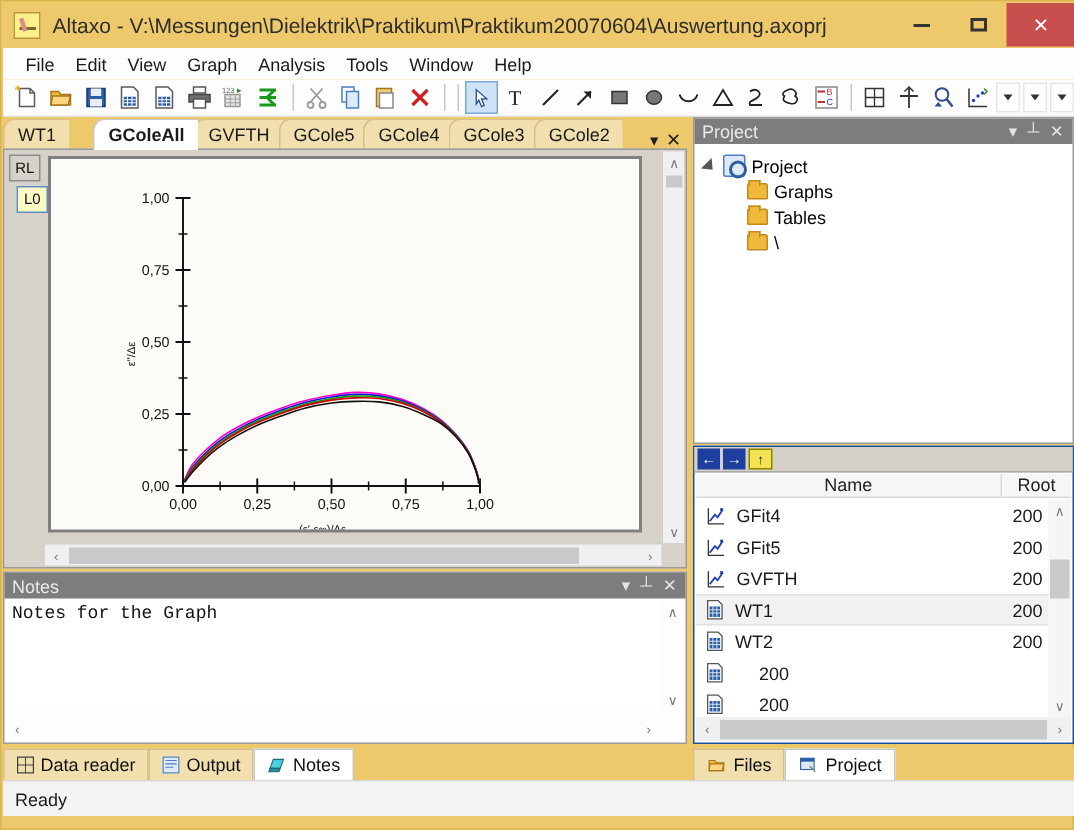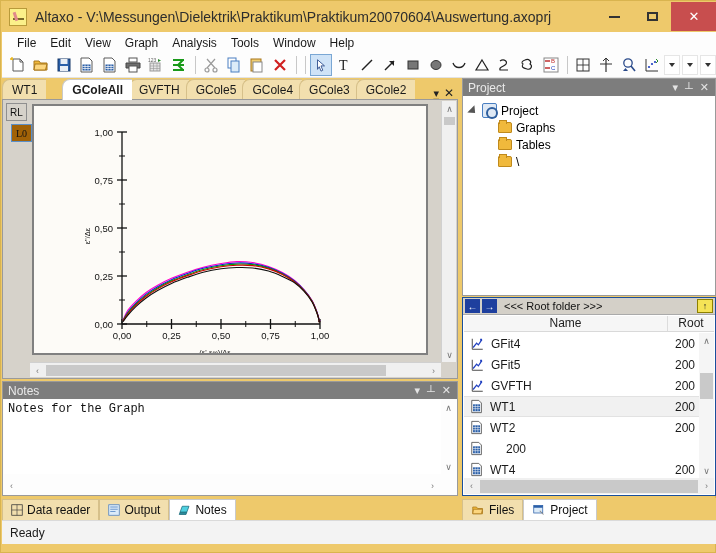--- a/index.html
+++ b/index.html
@@ -117,21 +117,21 @@
   #gutter {
     position: absolute; left: 0; top: 0; width: 26px; height: 278px;
     background: #d6d2ca;
   }
   .layer-btn {
     position: absolute; width: 21px; height: 18px;
     font-size: 10px; display: flex; align-items: center; justify-content: center;
     background: #d6d2ca; border: 1px solid #8f8f8f; color: #111;
   }
   #btn-RL { left: 3px; top: 3px; }
-  #btn-L0 { left: 8px; top: 24px; background: #a16207; border-color: #5b8fc9; font-family: Liberation Serif, serif; }
+  #btn-L0 { left: 8px; top: 24px; background: #fef9c3; border-color: #5b8fc9; }
 
   #graph-scroll-area {
     position: absolute; left: 26px; top: 0; right: 0; bottom: 0;
   }
   #graph-canvas-wrap {
     position: absolute; left: 3px; top: 4px; width: 396px; height: 251px;
     background: #808080; padding: 2px;
   }
   #graph-canvas {
     width: 392px; height: 247px; background: #fdfbf7; position: relative;
@@ -652,21 +652,20 @@
         <div class="folder-ic"></div>
         <span>\</span>
       </div>
     </div>
   </div>
 
   <div id="filespanel">
     <div id="folderbar">
       <div class="navbtn">←</div>
       <div class="navbtn">→</div>
-      <div id="folderlabel">&lt;&lt;&lt; Root folder &gt;&gt;&gt;</div>
       <div id="upbtn">↑</div>
     </div>
     <div id="listhead">
       <div class="col-name">Name</div>
       <div class="col-created">Root</div>
     </div>
     <div id="listbody">
       <div class="frow">
         <svg class="ic-graph" viewBox="0 0 16 16">
             <path d="M2 2v12h12" stroke="#333" fill="none" stroke-width="1"></path>
@@ -719,21 +718,20 @@
             <path d="M3.5 8h8M3.5 10.5h8M6 5.5v8M9 5.5v8" stroke="#fff" stroke-width=".6"></path>
           </svg>
         <span class="fcreated">200</span>
       </div>
       <div class="frow">
         <svg class="ic-table" viewBox="0 0 16 16">
             <path d="M2 1h8l3 3v11H2z" fill="#fff" stroke="#555"></path>
             <rect x="3.5" y="5.5" width="8" height="8" fill="#2a5fa8"></rect>
             <path d="M3.5 8h8M3.5 10.5h8M6 5.5v8M9 5.5v8" stroke="#fff" stroke-width=".6"></path>
           </svg>
-        <span class="fname">WT4</span>
         <span class="fcreated">200</span>
       </div>
     </div>
     <div id="files-vs">
       <div class="sc-arrow" style="top:0;">∧</div>
       <div class="sc-thumb" style="left:1px;top:40px;width:13px;height:26px;background:#c9c9c9;"></div>
       <div class="sc-arrow" style="bottom:0;">∨</div>
     </div>
     <div id="files-hs">
       <div class="sc-arrow" style="position:relative;">‹</div>

